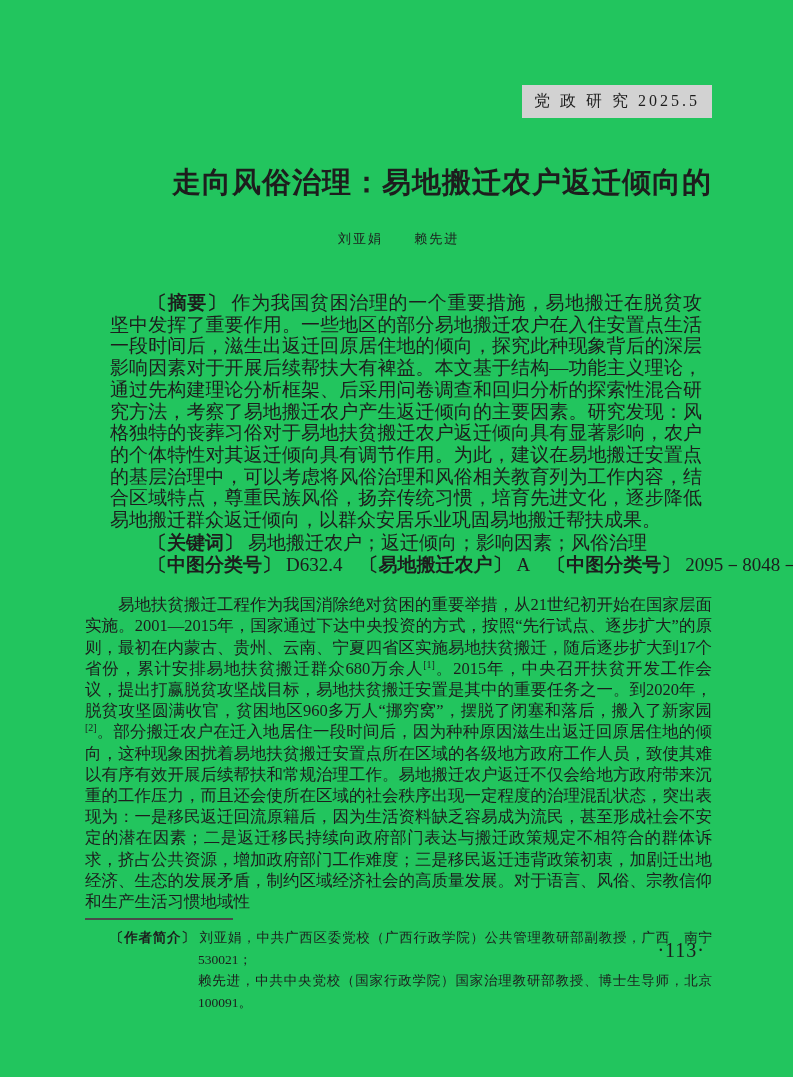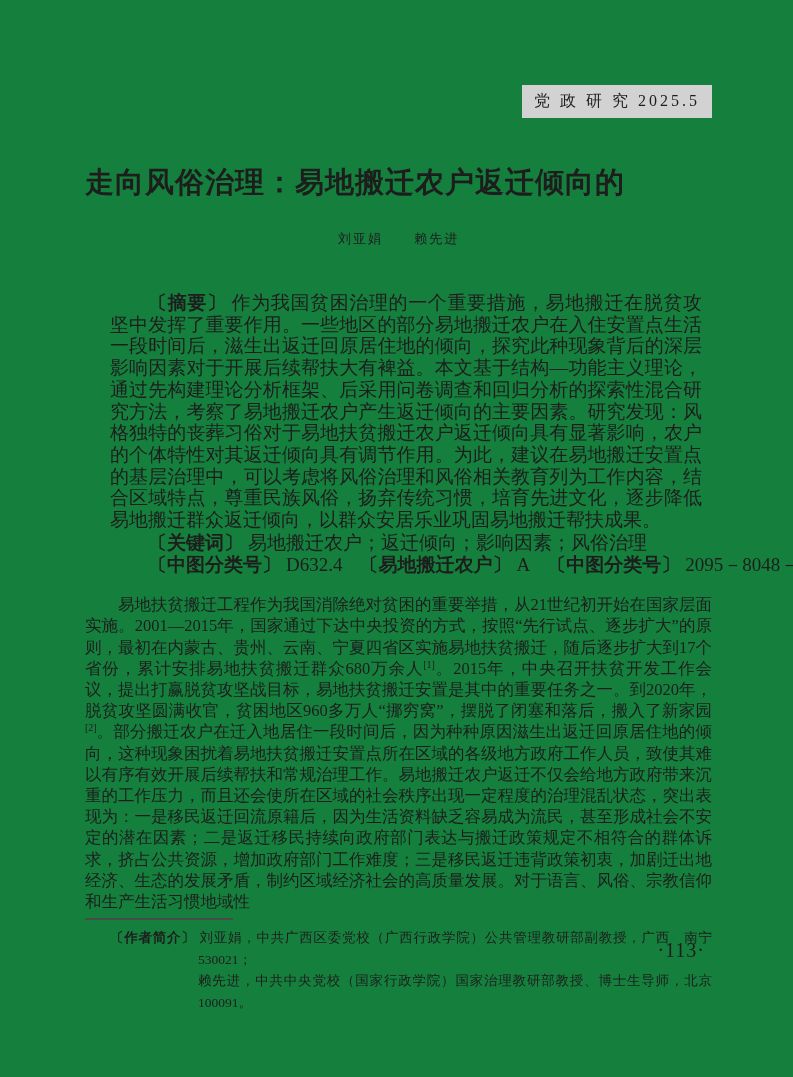--- a/index.html
+++ b/index.html
@@ -4,21 +4,21 @@
 <style>
   html, body { margin: 0; padding: 0; }
   body {
     width: 793px; height: 1077px;
     background: #f4f4f2;
     font-family: "Liberation Serif", "DejaVu Serif", serif;
   }
   .page {
     position: relative;
     width: 793px; height: 1077px;
-    background: #15803d;
+    background: #22c55e;
     color: #1d1d1d;
     overflow: hidden;
     box-sizing: border-box;
   }
   .content { padding: 0 81px 0 85px; }
 
   
   .header-badge {
     position: absolute;
     top: 85px; right: 81px;
@@ -27,21 +27,21 @@
     display: flex; align-items: center; justify-content: center;
     font-size: 16px;
     letter-spacing: 3px;
     white-space: nowrap;
   }
 
   
   .title {
     margin: 0;
     padding-top: 162px;
-    text-align: left;
+    text-align: right;
     font-family: "Liberation Sans", "DejaVu Sans", sans-serif;
     font-weight: 900;
     font-size: 29px;
     line-height: 41px;
     letter-spacing: 1px;
   }
   .title-line { display: block; }
 
   
   .authors {

